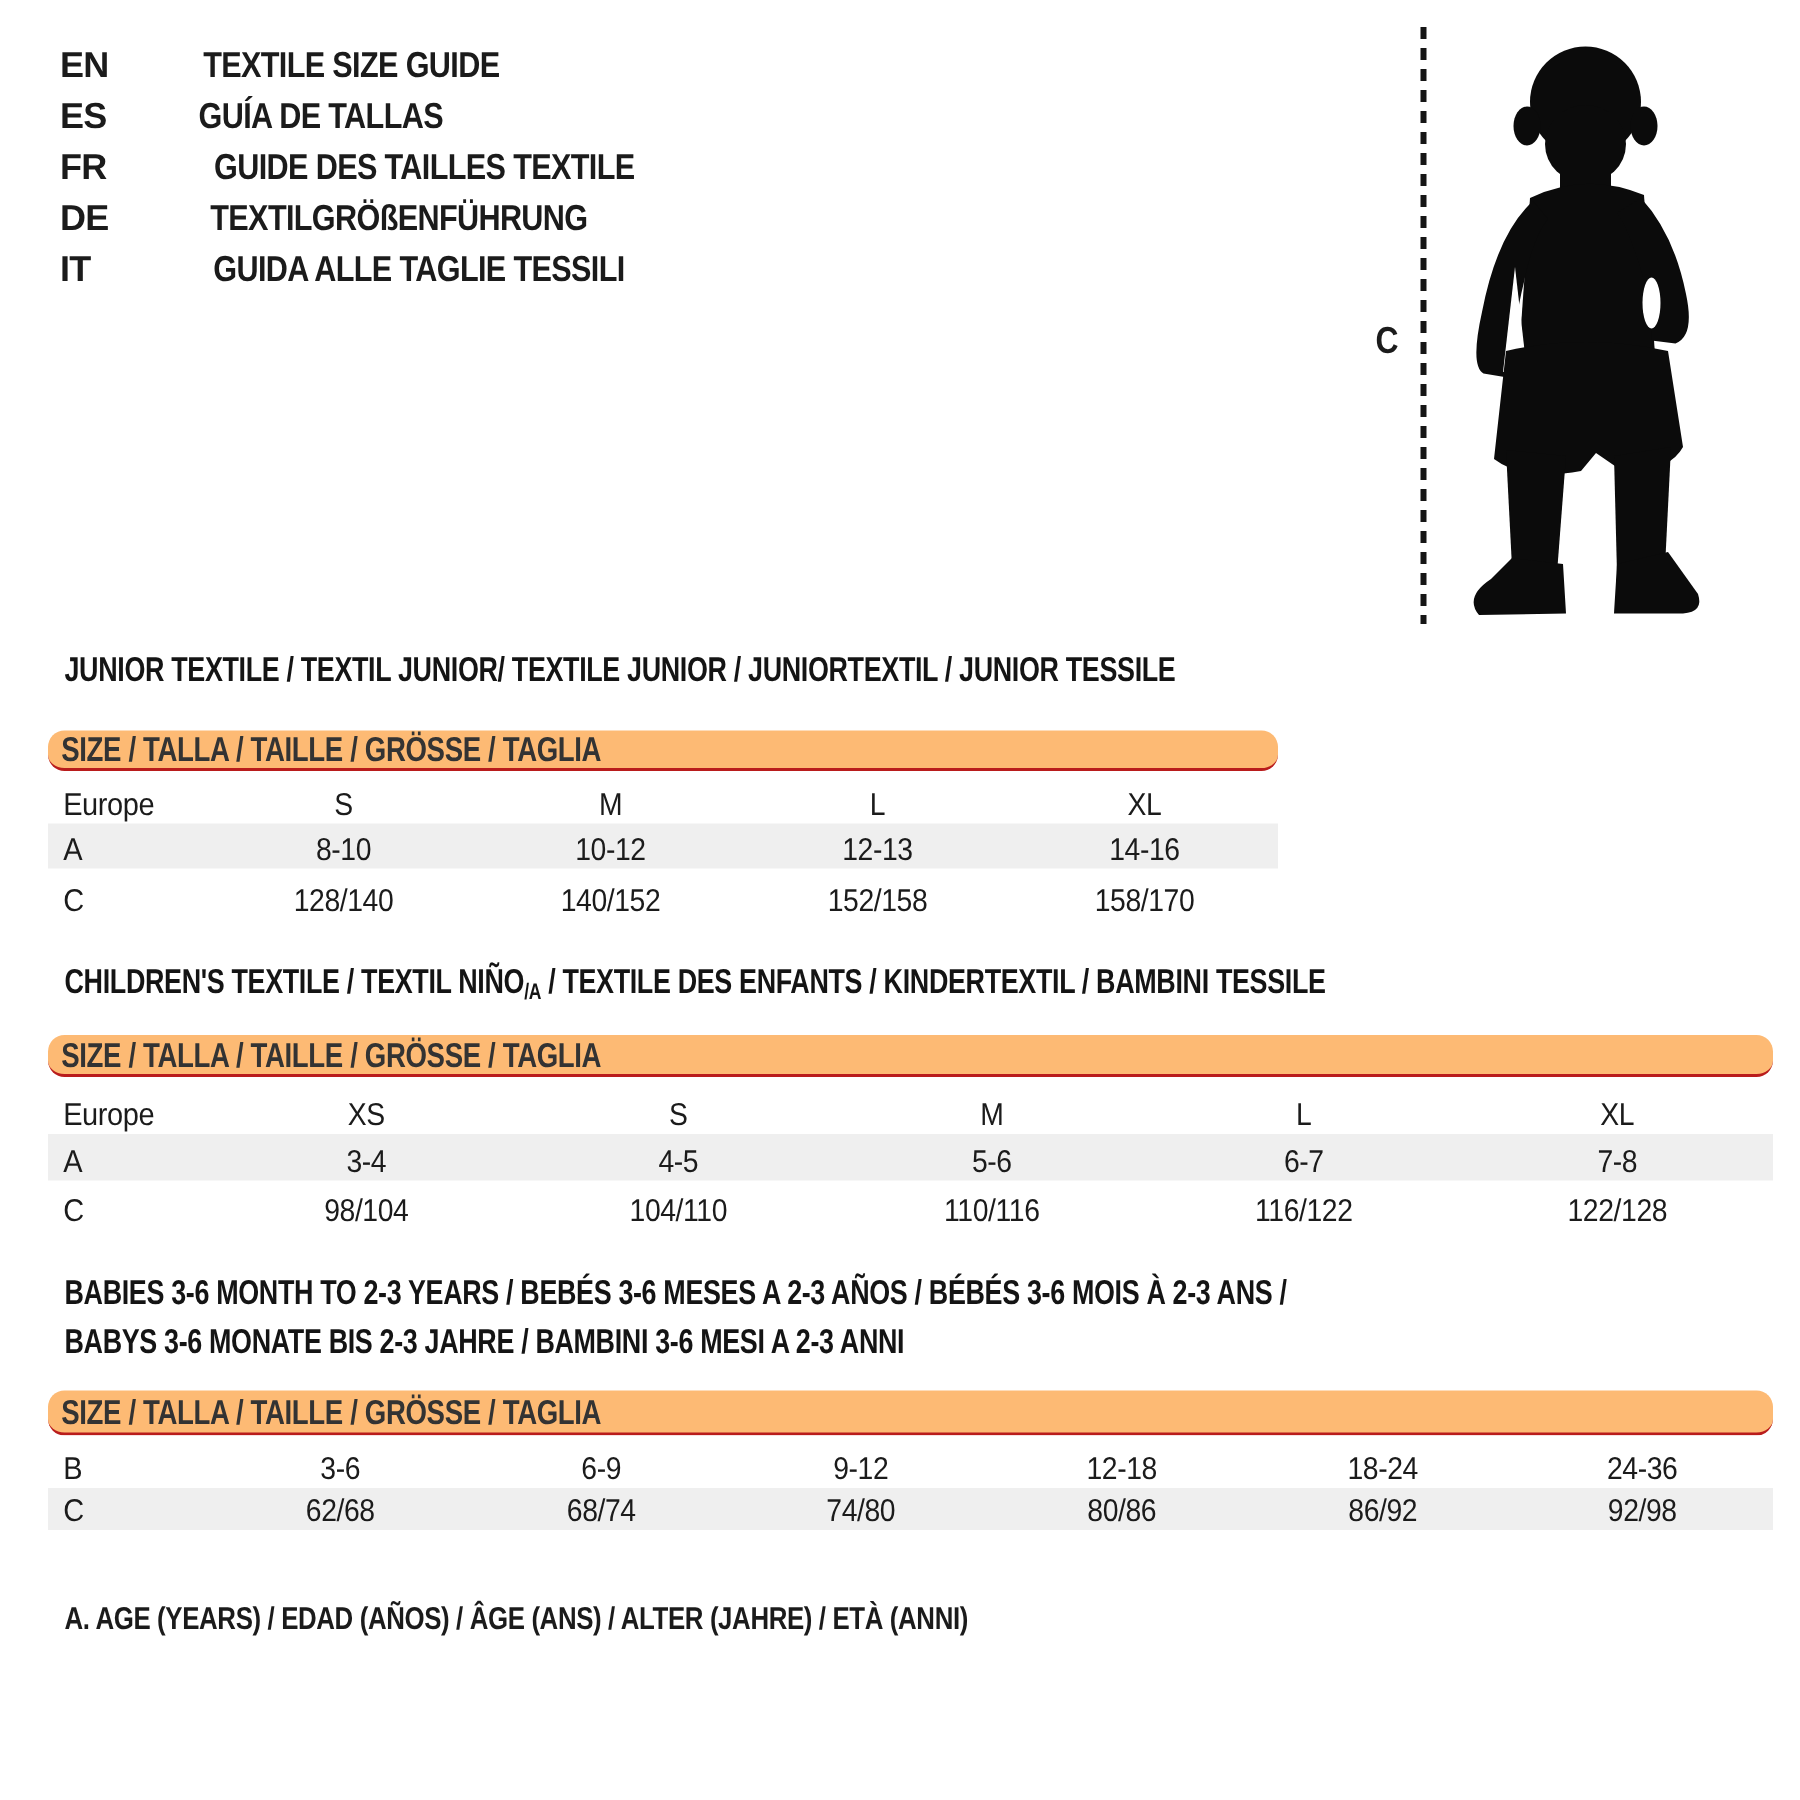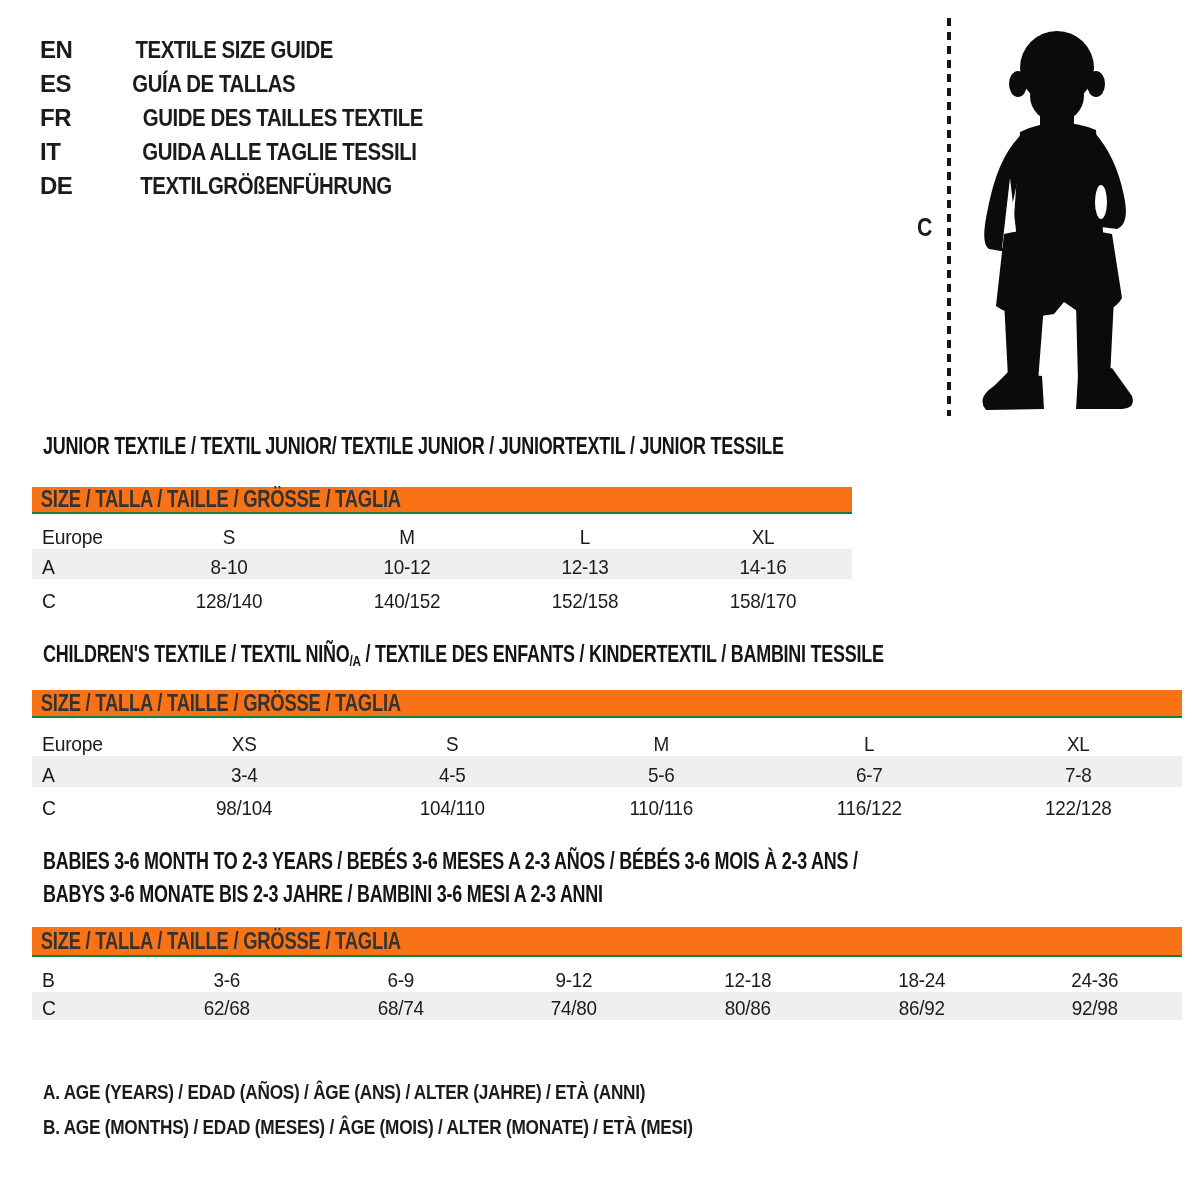--- a/index.html
+++ b/index.html
@@ -3,48 +3,48 @@
 <meta charset="utf-8">
 <style>
   html,body{margin:0;padding:0;background:#ffffff;}
   .page{
     position:relative;width:1200px;height:1200px;background:#ffffff;overflow:hidden;
     font-family:"Liberation Sans","DejaVu Sans",sans-serif;color:#1b1b1b;
   }
 
   
   .lang-block{position:absolute;left:40px;top:30px;}
-  .lang-row{height:34px;display:flex;align-items:flex-end;}
+  .lang-row{height:34px;display:flex;align-items:flex-start;}
   .lang-code{display:inline-block;width:78px;font-weight:700;font-size:24px;letter-spacing:-0.5px;}
   .lang-title{font-weight:700;font-size:24px;transform:scaleX(0.85);letter-spacing:-0.5px;}
 
   
   .c-label{position:absolute;left:917px;top:213px;font-weight:700;font-size:25px;transform:scaleX(0.85);transform-origin:0 0;}
   .dash-line{position:absolute;left:947px;top:18px;width:4px;height:398px;
     background:repeating-linear-gradient(to bottom,#151515 0 8px,transparent 8px 14px);}
   .silhouette{position:absolute;left:964px;top:16px;}
 
   
   .sec-heading{position:absolute;font-weight:700;font-size:23px;color:#141414;white-space:nowrap;
     transform:scaleX(0.78);transform-origin:0 0;letter-spacing:-0.3px;}
   .sub-a{font-size:15px;position:relative;top:4px;font-weight:700;}
 
   
   .tbl{position:absolute;left:32px;}
-  .tbl-bar{background:#f97316;border-bottom:2px solid #15803d;box-sizing:border-box;display:flex;align-items:center;}
+  .tbl-bar{background:#fdba74;border-bottom:2px solid #b91c1c;box-sizing:border-box;display:flex;align-items:center;border-radius:11px;}
   .tbl-bar .bar-text{font-weight:700;font-size:23px;color:#333333;padding-left:11px;
     transform:scaleX(0.80);transform-origin:0 50%;white-space:nowrap;display:inline-block;letter-spacing:-0.3px;}
   .tbl-row{display:flex;align-items:flex-end;}
   .tbl-row.shaded{background:#efefef;}
   .lbl{width:108px;padding-left:11px;box-sizing:border-box;font-size:21px;letter-spacing:-0.3px;
     transform:scaleX(0.92);transform-origin:0 50%;white-space:nowrap;}
   .cell{flex:1;text-align:center;font-size:21px;letter-spacing:-0.3px;transform:scaleX(0.90);white-space:nowrap;}
 
   
-  .legend{position:absolute;left:43px;top:1062px;margin-top:12px;}
+  .legend{position:absolute;left:43px;top:1062px;}
   .legend-line{height:35px;display:flex;align-items:center;}
   .legend-text{font-weight:700;font-size:21px;transform:scaleX(0.82);transform-origin:0 50%;white-space:nowrap;letter-spacing:-0.3px;}
 </style>
 </head>
 <body>
 
 <div class="page">
 
   <div class="lang-block">
     <div class="lang-row">
@@ -53,26 +53,26 @@
     </div>
     <div class="lang-row">
       <span class="lang-code">ES</span>
       <span class="lang-title">GUÍA DE TALLAS</span>
     </div>
     <div class="lang-row">
       <span class="lang-code">FR</span>
       <span class="lang-title">GUIDE DES TAILLES TEXTILE</span>
     </div>
     <div class="lang-row">
+      <span class="lang-code">DE</span>
+      <span class="lang-title">TEXTILGRÖßENFÜHRUNG</span>
+    </div>
+    <div class="lang-row">
       <span class="lang-code">IT</span>
       <span class="lang-title">GUIDA ALLE TAGLIE TESSILI</span>
-    </div>
-    <div class="lang-row">
-      <span class="lang-code">DE</span>
-      <span class="lang-title">TEXTILGRÖßENFÜHRUNG</span>
     </div>
   </div>
 
   <span class="c-label">C</span>
   <div class="dash-line"></div>
   <svg class="silhouette" width="172" height="402" viewBox="0 0 172 402" xmlns="http://www.w3.org/2000/svg">
     <g fill="#0b0b0b">
       <ellipse cx="93" cy="52" rx="37" ry="37"></ellipse>
       <ellipse cx="93" cy="80" rx="27" ry="26"></ellipse>
       <ellipse cx="54" cy="68" rx="9" ry="13"></ellipse>
@@ -178,18 +178,15 @@
       <span class="cell">80/86</span>
       <span class="cell">86/92</span>
       <span class="cell">92/98</span>
     </div>
   </div>
 
   <div class="legend">
     <div class="legend-line">
       <span class="legend-text">A. AGE (YEARS) / EDAD (AÑOS) / ÂGE (ANS) / ALTER (JAHRE) / ETÀ (ANNI)</span>
     </div>
-    <div class="legend-line">
-      <span class="legend-text">B. AGE (MONTHS) / EDAD (MESES) / ÂGE (MOIS) / ALTER (MONATE) / ETÀ (MESI)</span>
-    </div>
   </div>
 
 </div>
 
 </body></html>

